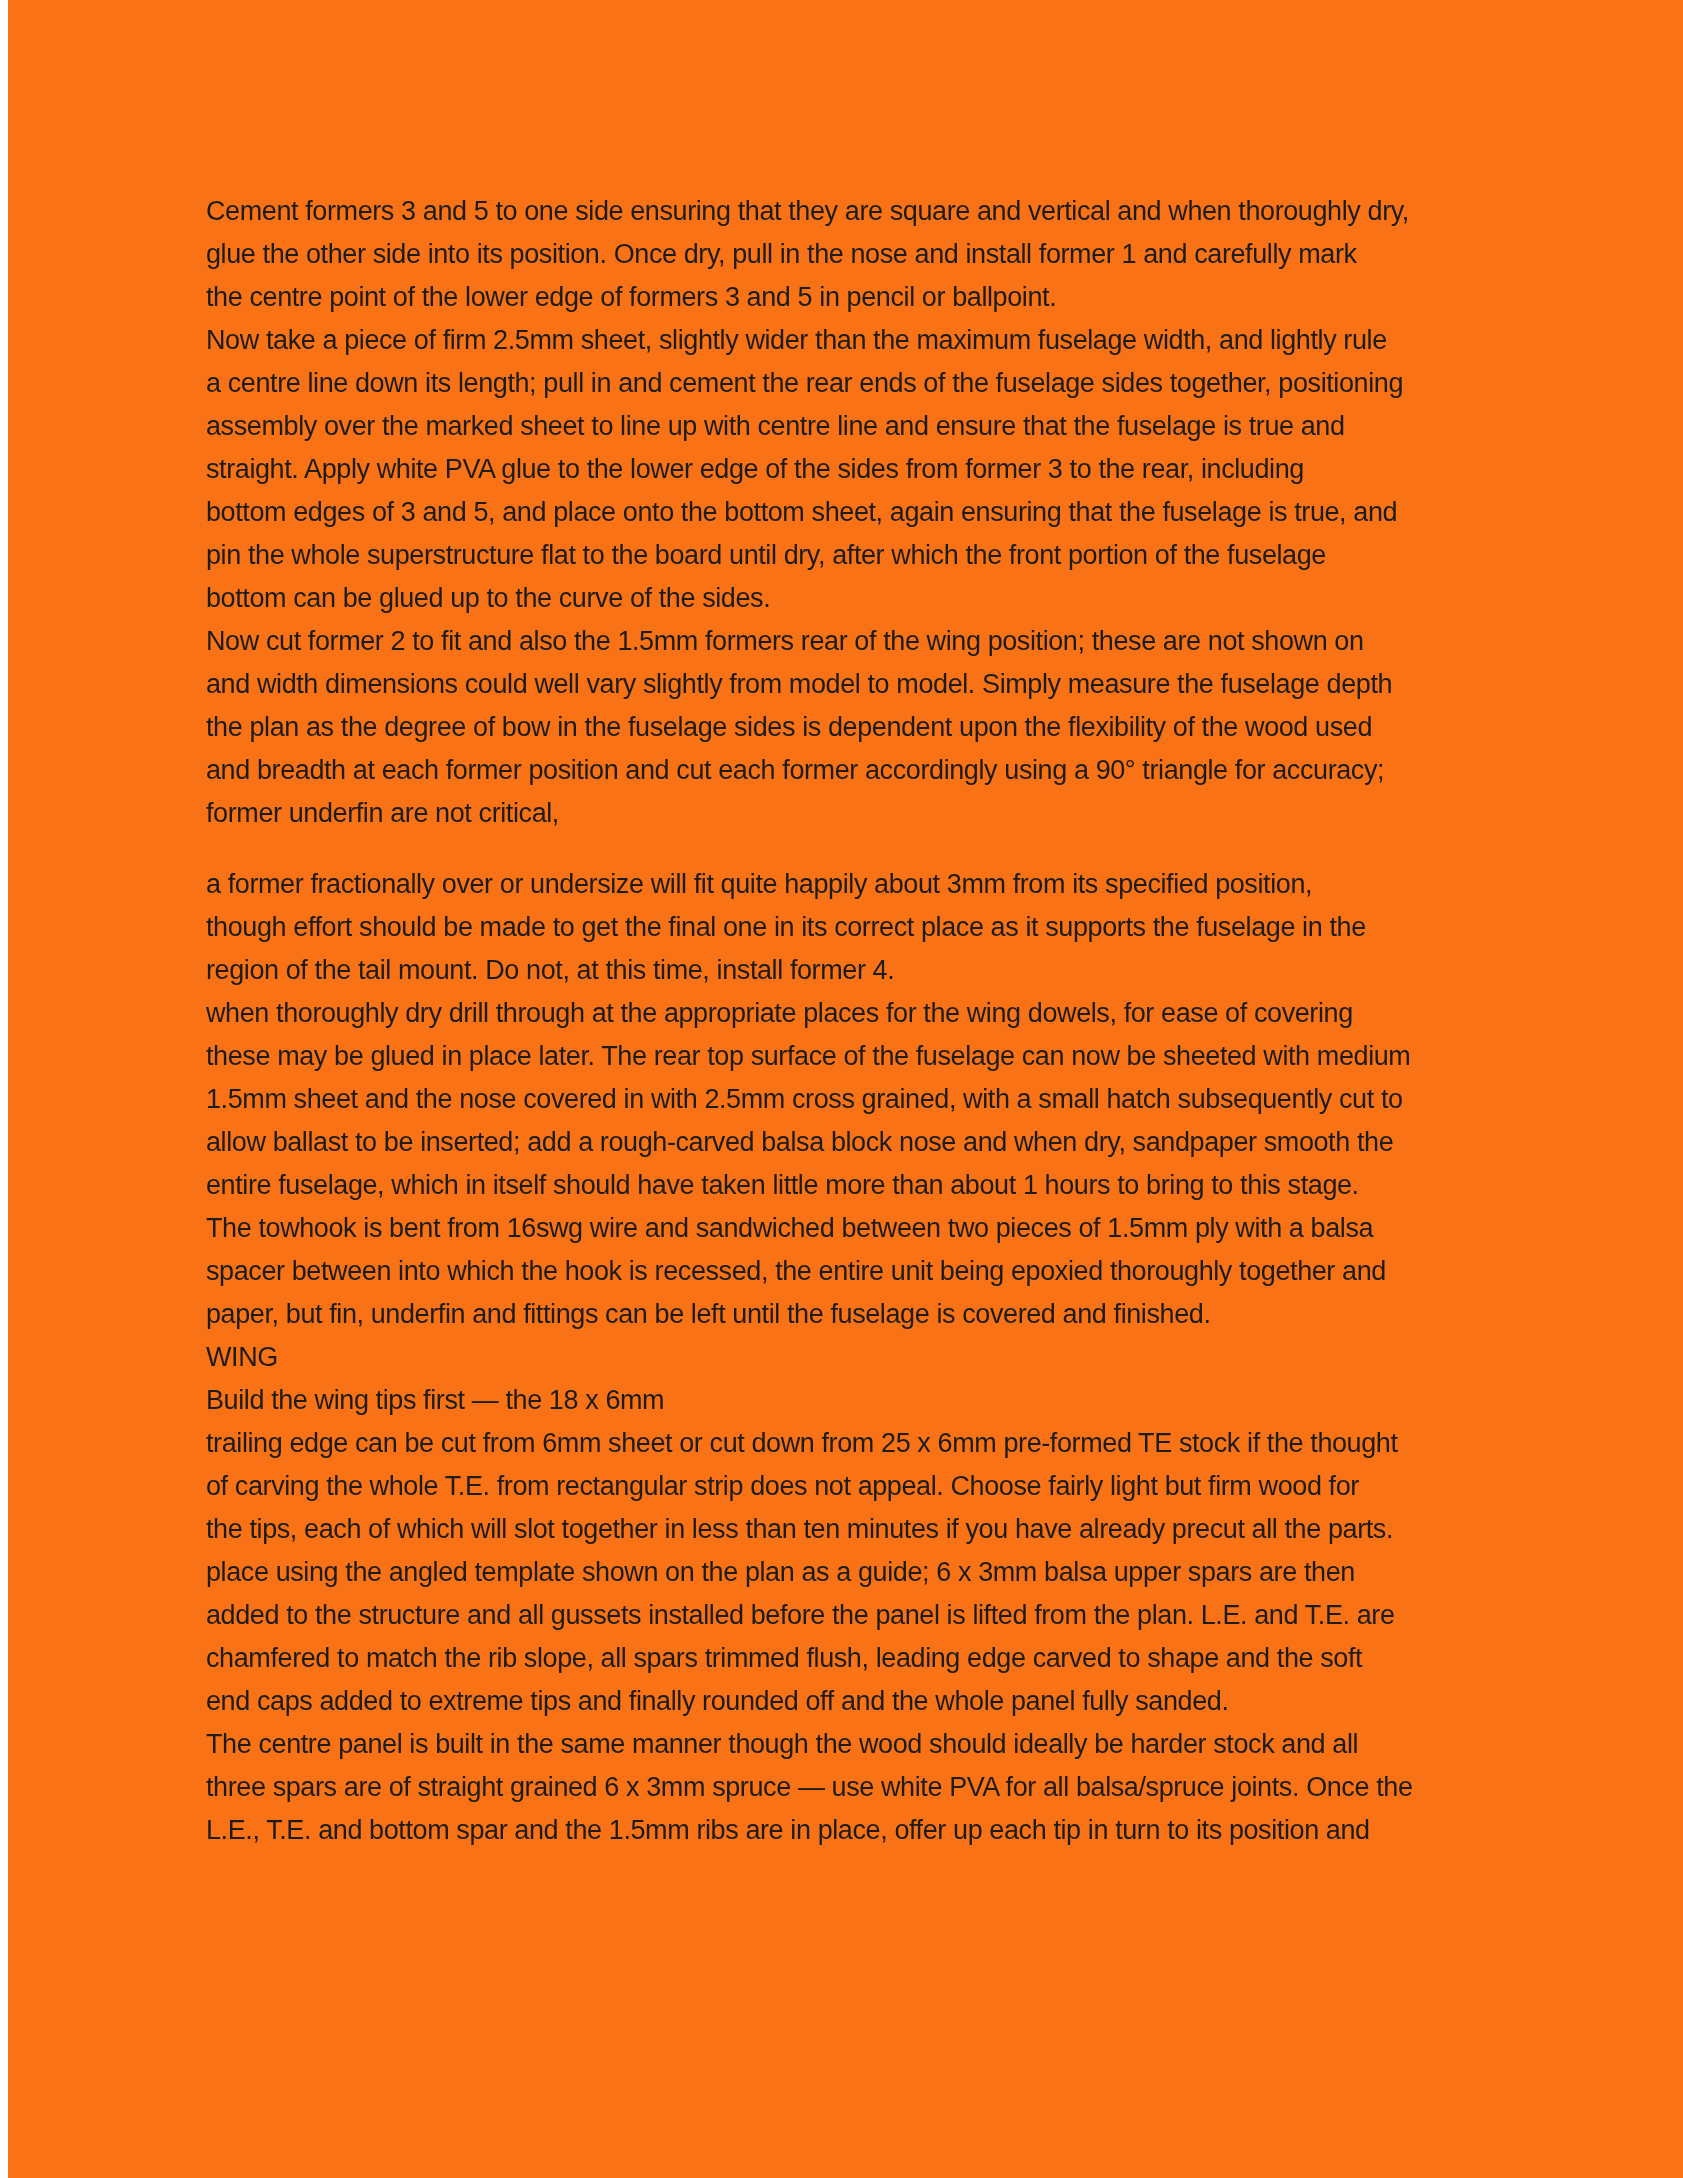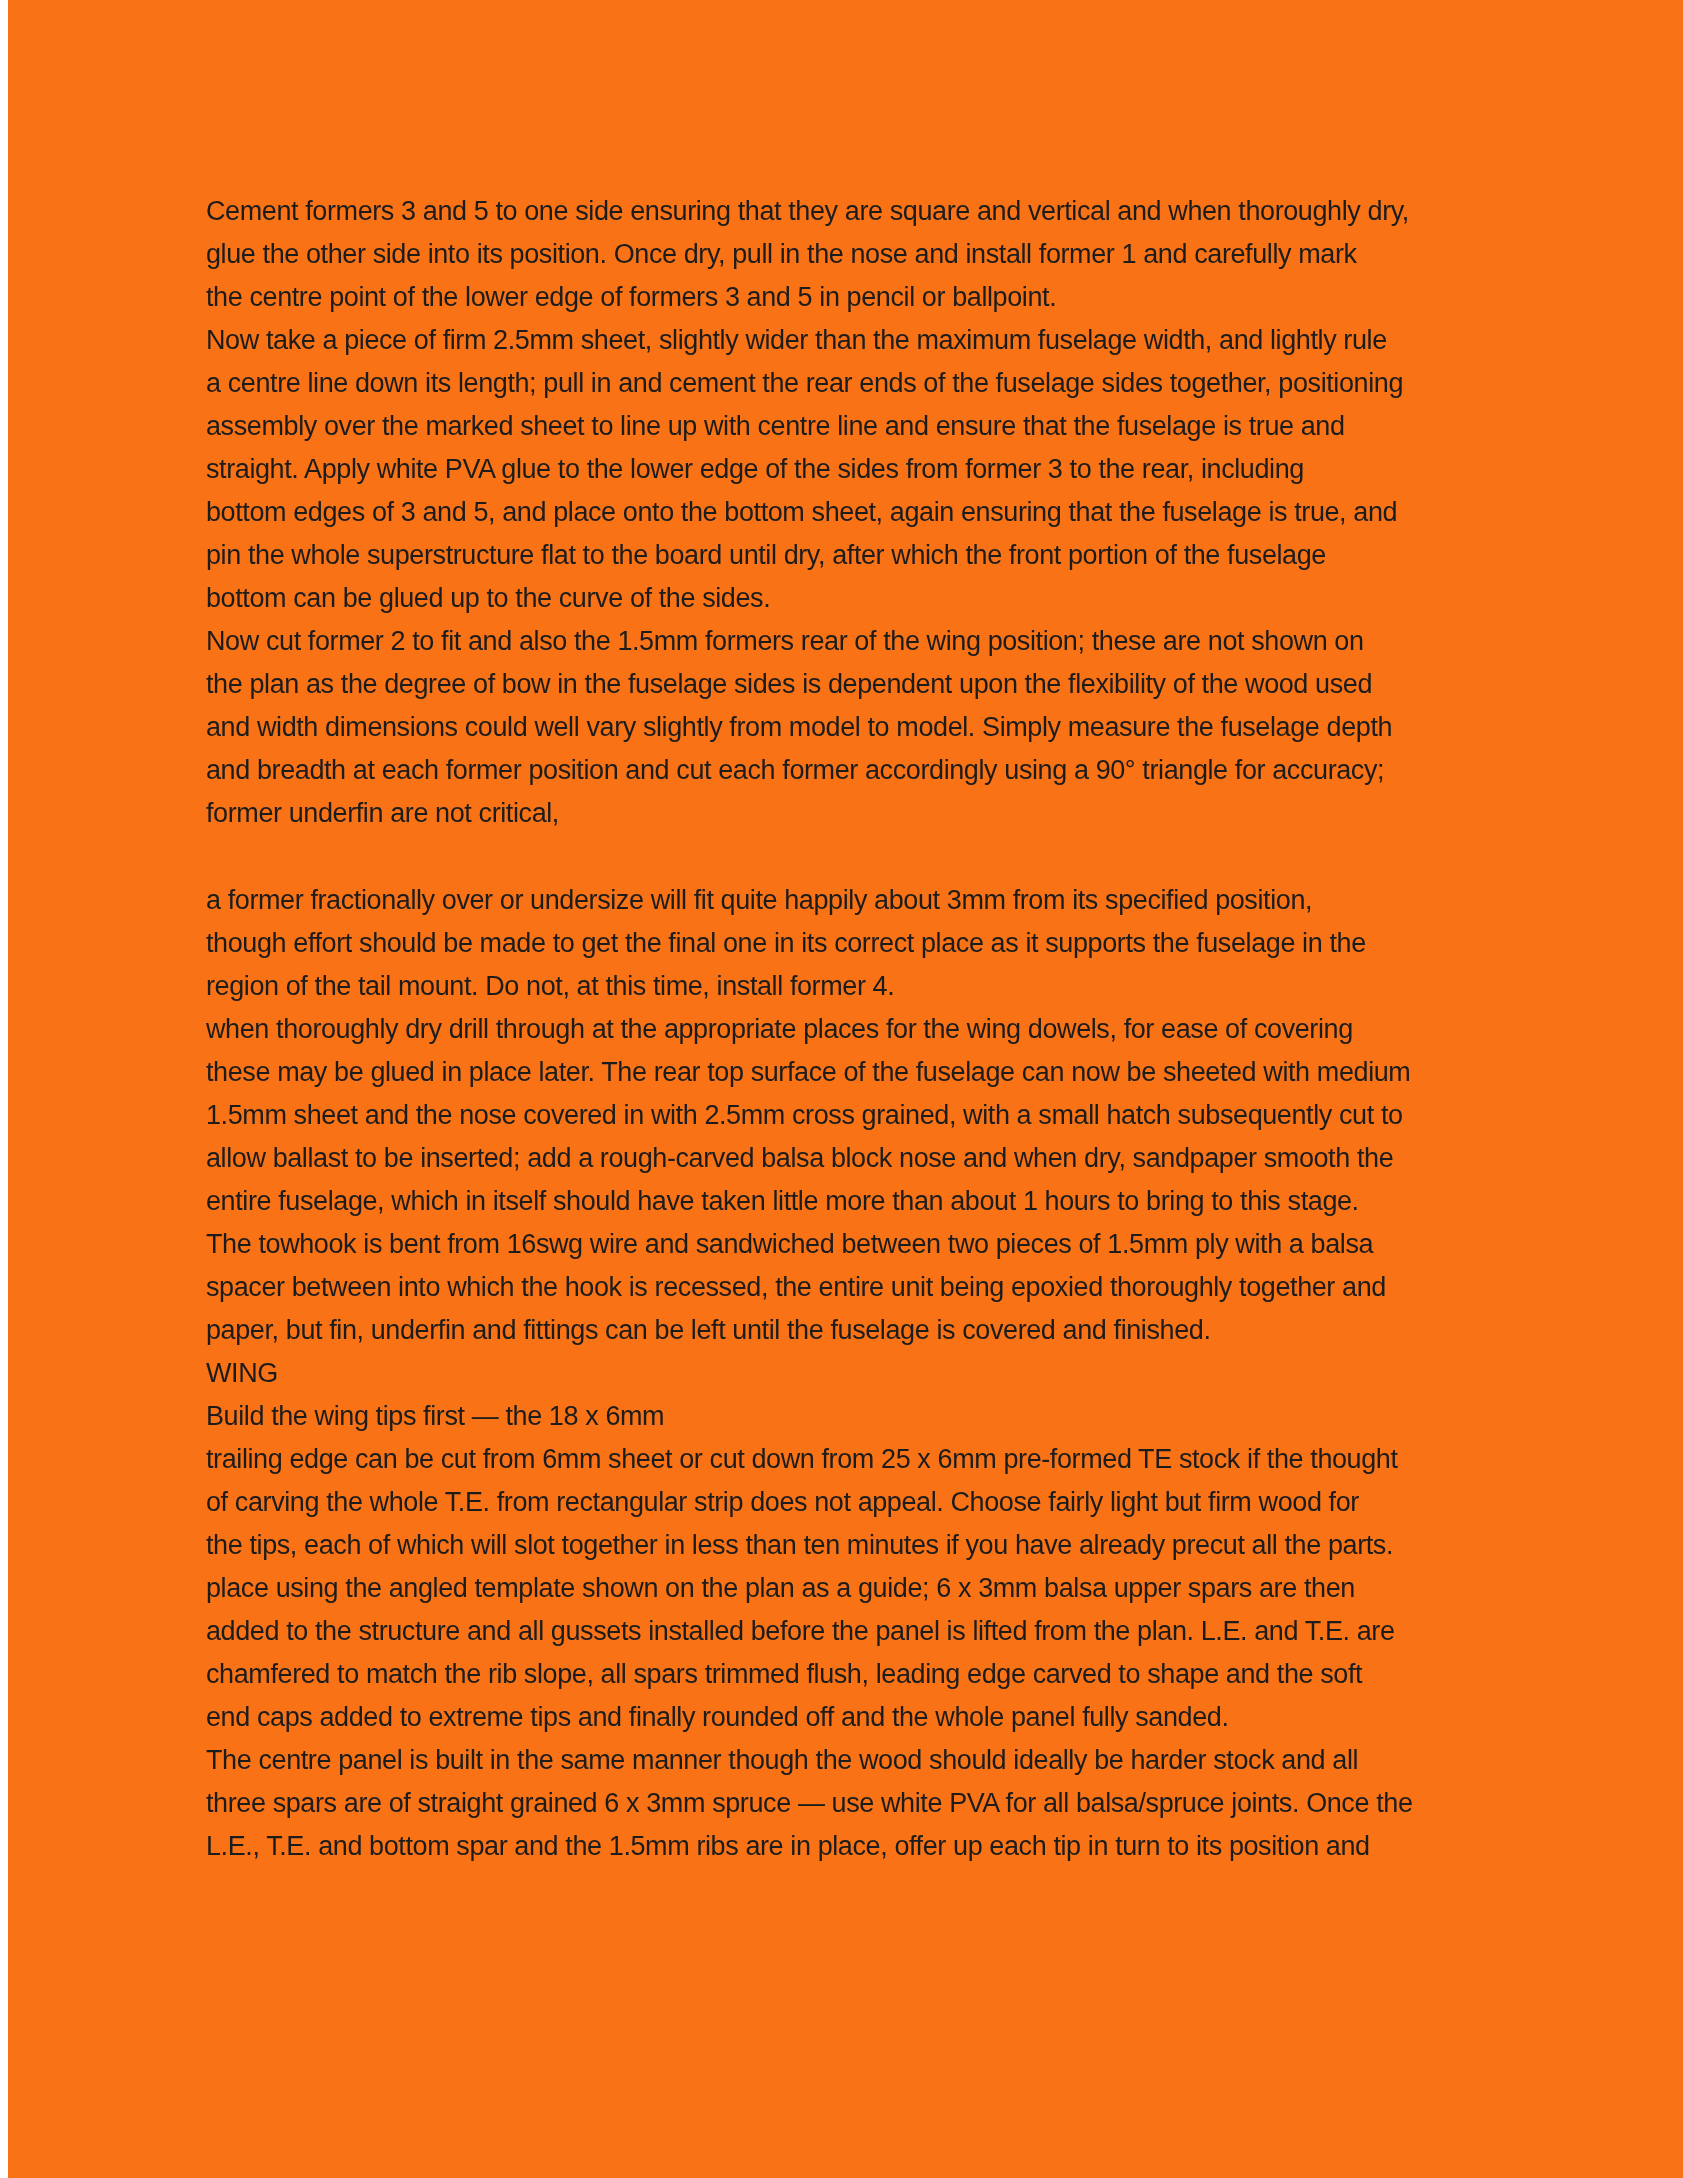--- a/index.html
+++ b/index.html
@@ -22,21 +22,21 @@
     height: 2178px;
     background: #f97316;
   }
   .text-column {
     position: absolute;
     left: 198px;
     top: 190px;
     width: 1307px;
   }
   .text-block + .text-block {
-    margin-top: 44px;
+    margin-top: 28px;
   }
   .line {
     font-size: 27px;
     line-height: 43px;
     letter-spacing: -0.4px;
     color: #1c1c1c;
     white-space: pre;
     font-stretch: condensed;
   }
 </style>
@@ -51,22 +51,22 @@
         <div class="line" style="color: rgb(28, 28, 28);">glue the other side into its position. Once dry, pull in the nose and install former 1 and carefully mark</div>
         <div class="line" style="color: rgb(28, 28, 28);">the centre point of the lower edge of formers 3 and 5 in pencil or ballpoint.</div>
         <div class="line" style="color: rgb(28, 28, 28);">Now take a piece of firm 2.5mm sheet, slightly wider than the maximum fuselage width, and lightly rule</div>
         <div class="line" style="color: rgb(28, 28, 28);">a centre line down its length; pull in and cement the rear ends of the fuselage sides together, positioning</div>
         <div class="line" style="color: rgb(28, 28, 28);">assembly over the marked sheet to line up with centre line and ensure that the fuselage is true and</div>
         <div class="line" style="color: rgb(28, 28, 28);">straight. Apply white PVA glue to the lower edge of the sides from former 3 to the rear, including</div>
         <div class="line" style="color: rgb(28, 28, 28);">bottom edges of 3 and 5, and place onto the bottom sheet, again ensuring that the fuselage is true, and</div>
         <div class="line" style="color: rgb(28, 28, 28);">pin the whole superstructure flat to the board until dry, after which the front portion of the fuselage</div>
         <div class="line" style="color: rgb(28, 28, 28);">bottom can be glued up to the curve of the sides.</div>
         <div class="line" style="color: rgb(28, 28, 28);">Now cut former 2 to fit and also the 1.5mm formers rear of the wing position; these are not shown on</div>
+        <div class="line" style="color: rgb(28, 28, 28);">and width dimensions could well vary slightly from model to model. Simply measure the fuselage depth</div>
         <div class="line" style="color: rgb(28, 28, 28);">the plan as the degree of bow in the fuselage sides is dependent upon the flexibility of the wood used</div>
-        <div class="line" style="color: rgb(28, 28, 28);">and width dimensions could well vary slightly from model to model. Simply measure the fuselage depth</div>
         <div class="line" style="color: rgb(28, 28, 28);">and breadth at each former position and cut each former accordingly using a 90° triangle for accuracy;</div>
         <div class="line" style="color: rgb(28, 28, 28);">former underfin are not critical,</div>
       </section>
       <section class="text-block">
         <div class="line" style="color: rgb(28, 28, 28);">a former fractionally over or undersize will fit quite happily about 3mm from its specified position,</div>
         <div class="line" style="color: rgb(28, 28, 28);">though effort should be made to get the final one in its correct place as it supports the fuselage in the</div>
         <div class="line" style="color: rgb(28, 28, 28);">region of the tail mount. Do not, at this time, install former 4.</div>
         <div class="line" style="color: rgb(28, 28, 28);">when thoroughly dry drill through at the appropriate places for the wing dowels, for ease of covering</div>
         <div class="line" style="color: rgb(28, 28, 28);">these may be glued in place later. The rear top surface of the fuselage can now be sheeted with medium</div>
         <div class="line" style="color: rgb(28, 28, 28);">1.5mm sheet and the nose covered in with 2.5mm cross grained, with a small hatch subsequently cut to</div>

